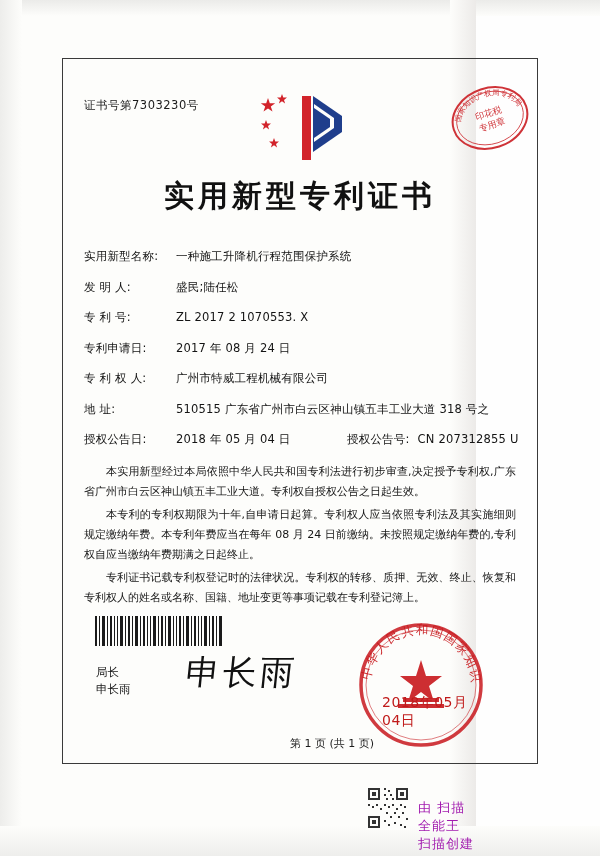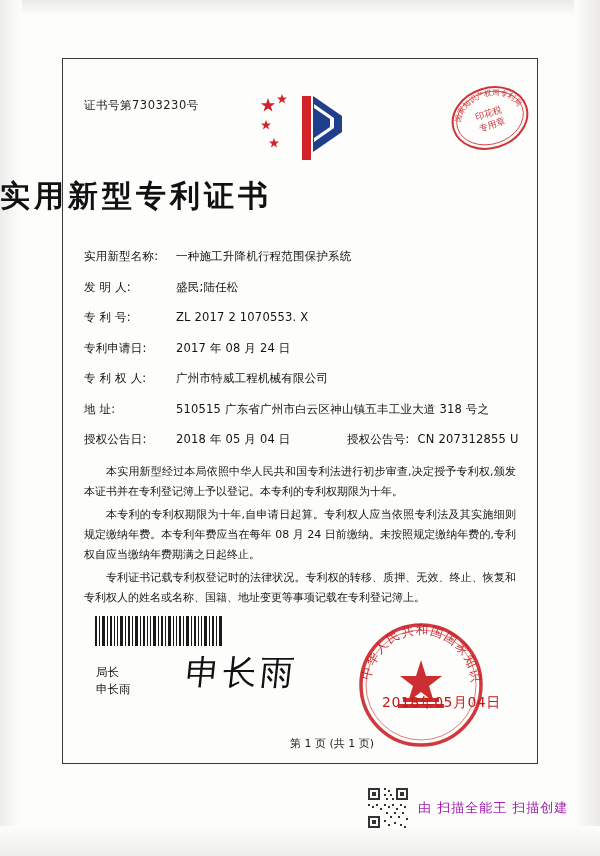--- a/index.html
+++ b/index.html
@@ -10,21 +10,21 @@
     width: 600px;
     height: 856px;
     background: #fefefe;
     font-family: "DejaVu Sans", "Liberation Sans", sans-serif;
     overflow: hidden;
     position: relative;
   }
   .page {
     position: absolute;
     left: 0; top: 0;
-    width: 600px; height: 856px;
+    width: 476px; height: 856px;
     background: #fdfdfb;
     border-radius: 12px;
   }
   
   .scan-edge-left {
     position: absolute; left: 0; top: 0; width: 22px; height: 856px;
     background: linear-gradient(to right, #ededeb, #fdfdfb);
   }
   .scan-edge-right {
     position: absolute; right: 0; top: 0; width: 26px; height: 856px;
@@ -66,21 +66,21 @@
   .top-seal {
     position: absolute;
     left: 448px; top: 76px;
     width: 84px; height: 84px;
   }
 
   .main-title {
     position: absolute;
     left: 0; top: 176px;
     width: 600px;
-    text-align: left;
+    text-align: center;
     font-size: 30px;
     font-weight: bold;
     letter-spacing: 4px;
     color: #111;
     font-family: "DejaVu Sans", "Liberation Sans", sans-serif;
   }
 
   
   .fields {
     position: absolute;
@@ -291,21 +291,21 @@
         <div class="field-value">2018 年 05 月 04 日</div>
       </div>
       <div class="right-part">
         <div class="field-label">授权公告号:</div>
         <div class="field-value">CN 207312855 U</div>
       </div>
     </div>
   </div>
 
   <div class="paragraphs">
-    <p>本实用新型经过本局依照中华人民共和国专利法进行初步审查,决定授予专利权,颁发本证书并在专利登记簿上予以登记。本专利的专利权期限为十年。</p>
+    <p>本实用新型经过本局依照中华人民共和国专利法进行初步审查,决定授予专利权,广东省广州市白云区神山镇五丰工业大道。专利权自授权公告之日起生效。</p>
     <p>本专利的专利权期限为十年,自申请日起算。专利权人应当依照专利法及其实施细则规定缴纳年费。本专利年费应当在每年 08 月 24 日前缴纳。未按照规定缴纳年费的,专利权自应当缴纳年费期满之日起终止。</p>
     <p>专利证书记载专利权登记时的法律状况。专利权的转移、质押、无效、终止、恢复和专利权人的姓名或名称、国籍、地址变更等事项记载在专利登记簿上。</p>
   </div>
 
   <div class="barcode">
     <svg width="128" height="30" viewBox="0 0 128 30">
       <g fill="#1a1a1a">
         <rect x="0" y="0" width="2" height="30"></rect>
           <rect x="4" y="0" width="1" height="30"></rect>
         <rect x="7" y="0" width="3" height="30"></rect>

